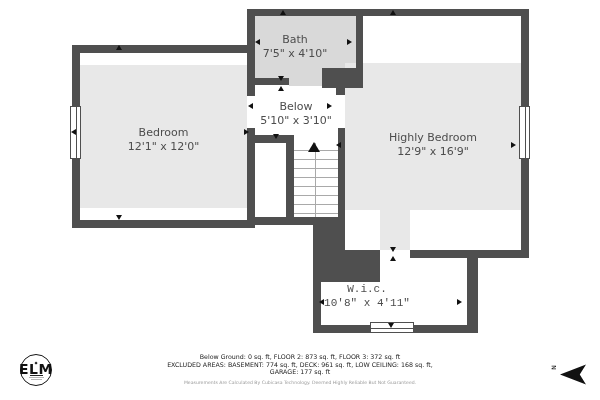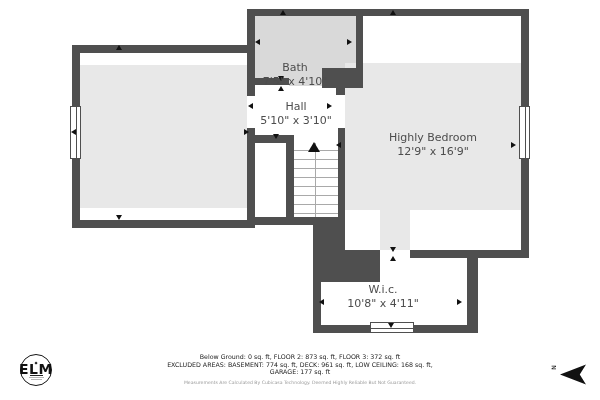--- a/index.html
+++ b/index.html
@@ -111,33 +111,37 @@
   <div class="ar d" style="left:273px;top:134px;"></div>
   <div class="ar l" style="left:336px;top:142px;"></div>
   <div class="ar u" style="left:390px;top:10px;"></div>
   <div class="ar r" style="left:511px;top:142px;"></div>
   <div class="ar d" style="left:390px;top:247px;"></div>
   <div class="ar u" style="left:390px;top:256px;"></div>
   <div class="ar l" style="left:319px;top:299px;"></div>
   <div class="ar r" style="left:457px;top:299px;"></div>
   <div class="ar d" style="left:388px;top:323px;"></div>
 
-  <div class="room-label" style="left:240px;top:33px;width:110px;margin-top:28px;">
+  <div class="room-label" style="left:80px;top:126px;width:167px;">
+    <div>Bedroom</div>
+    <div>12'1" x 12'0"</div>
+  </div>
+  <div class="room-label" style="left:240px;top:33px;width:110px;">
     <div>Bath</div>
     <div>7'5" x 4'10"</div>
   </div>
   <div class="room-label" style="left:252px;top:100px;width:88px;">
-    <div>Hall</div>
+    <div>Below</div>
     <div>5'10" x 3'10"</div>
   </div>
   <div class="room-label" style="left:345px;top:131px;width:176px;">
     <div>Highly Bedroom</div>
     <div>12'9" x 16'9"</div>
   </div>
-  <div class="room-label" style="left:321px;top:283px;width:124px;">
+  <div class="room-label" style="left:305px;top:283px;width:124px;font-family:Liberation Mono, monospace;">
     <div>W.i.c.</div>
     <div>10'8" x 4'11"</div>
   </div>
 
   <div class="footer">
     <div class="l">Below Ground: 0 sq. ft, FLOOR 2: 873 sq. ft, FLOOR 3: 372 sq. ft</div>
     <div class="l">EXCLUDED AREAS: BASEMENT: 774 sq. ft, DECK: 961 sq. ft, LOW CEILING: 168 sq. ft,</div>
     <div class="l">GARAGE: 177 sq. ft</div>
     <div class="disc">Measurements Are Calculated By Cubicasa Technology. Deemed Highly Reliable But Not Guaranteed.</div>
   </div>

